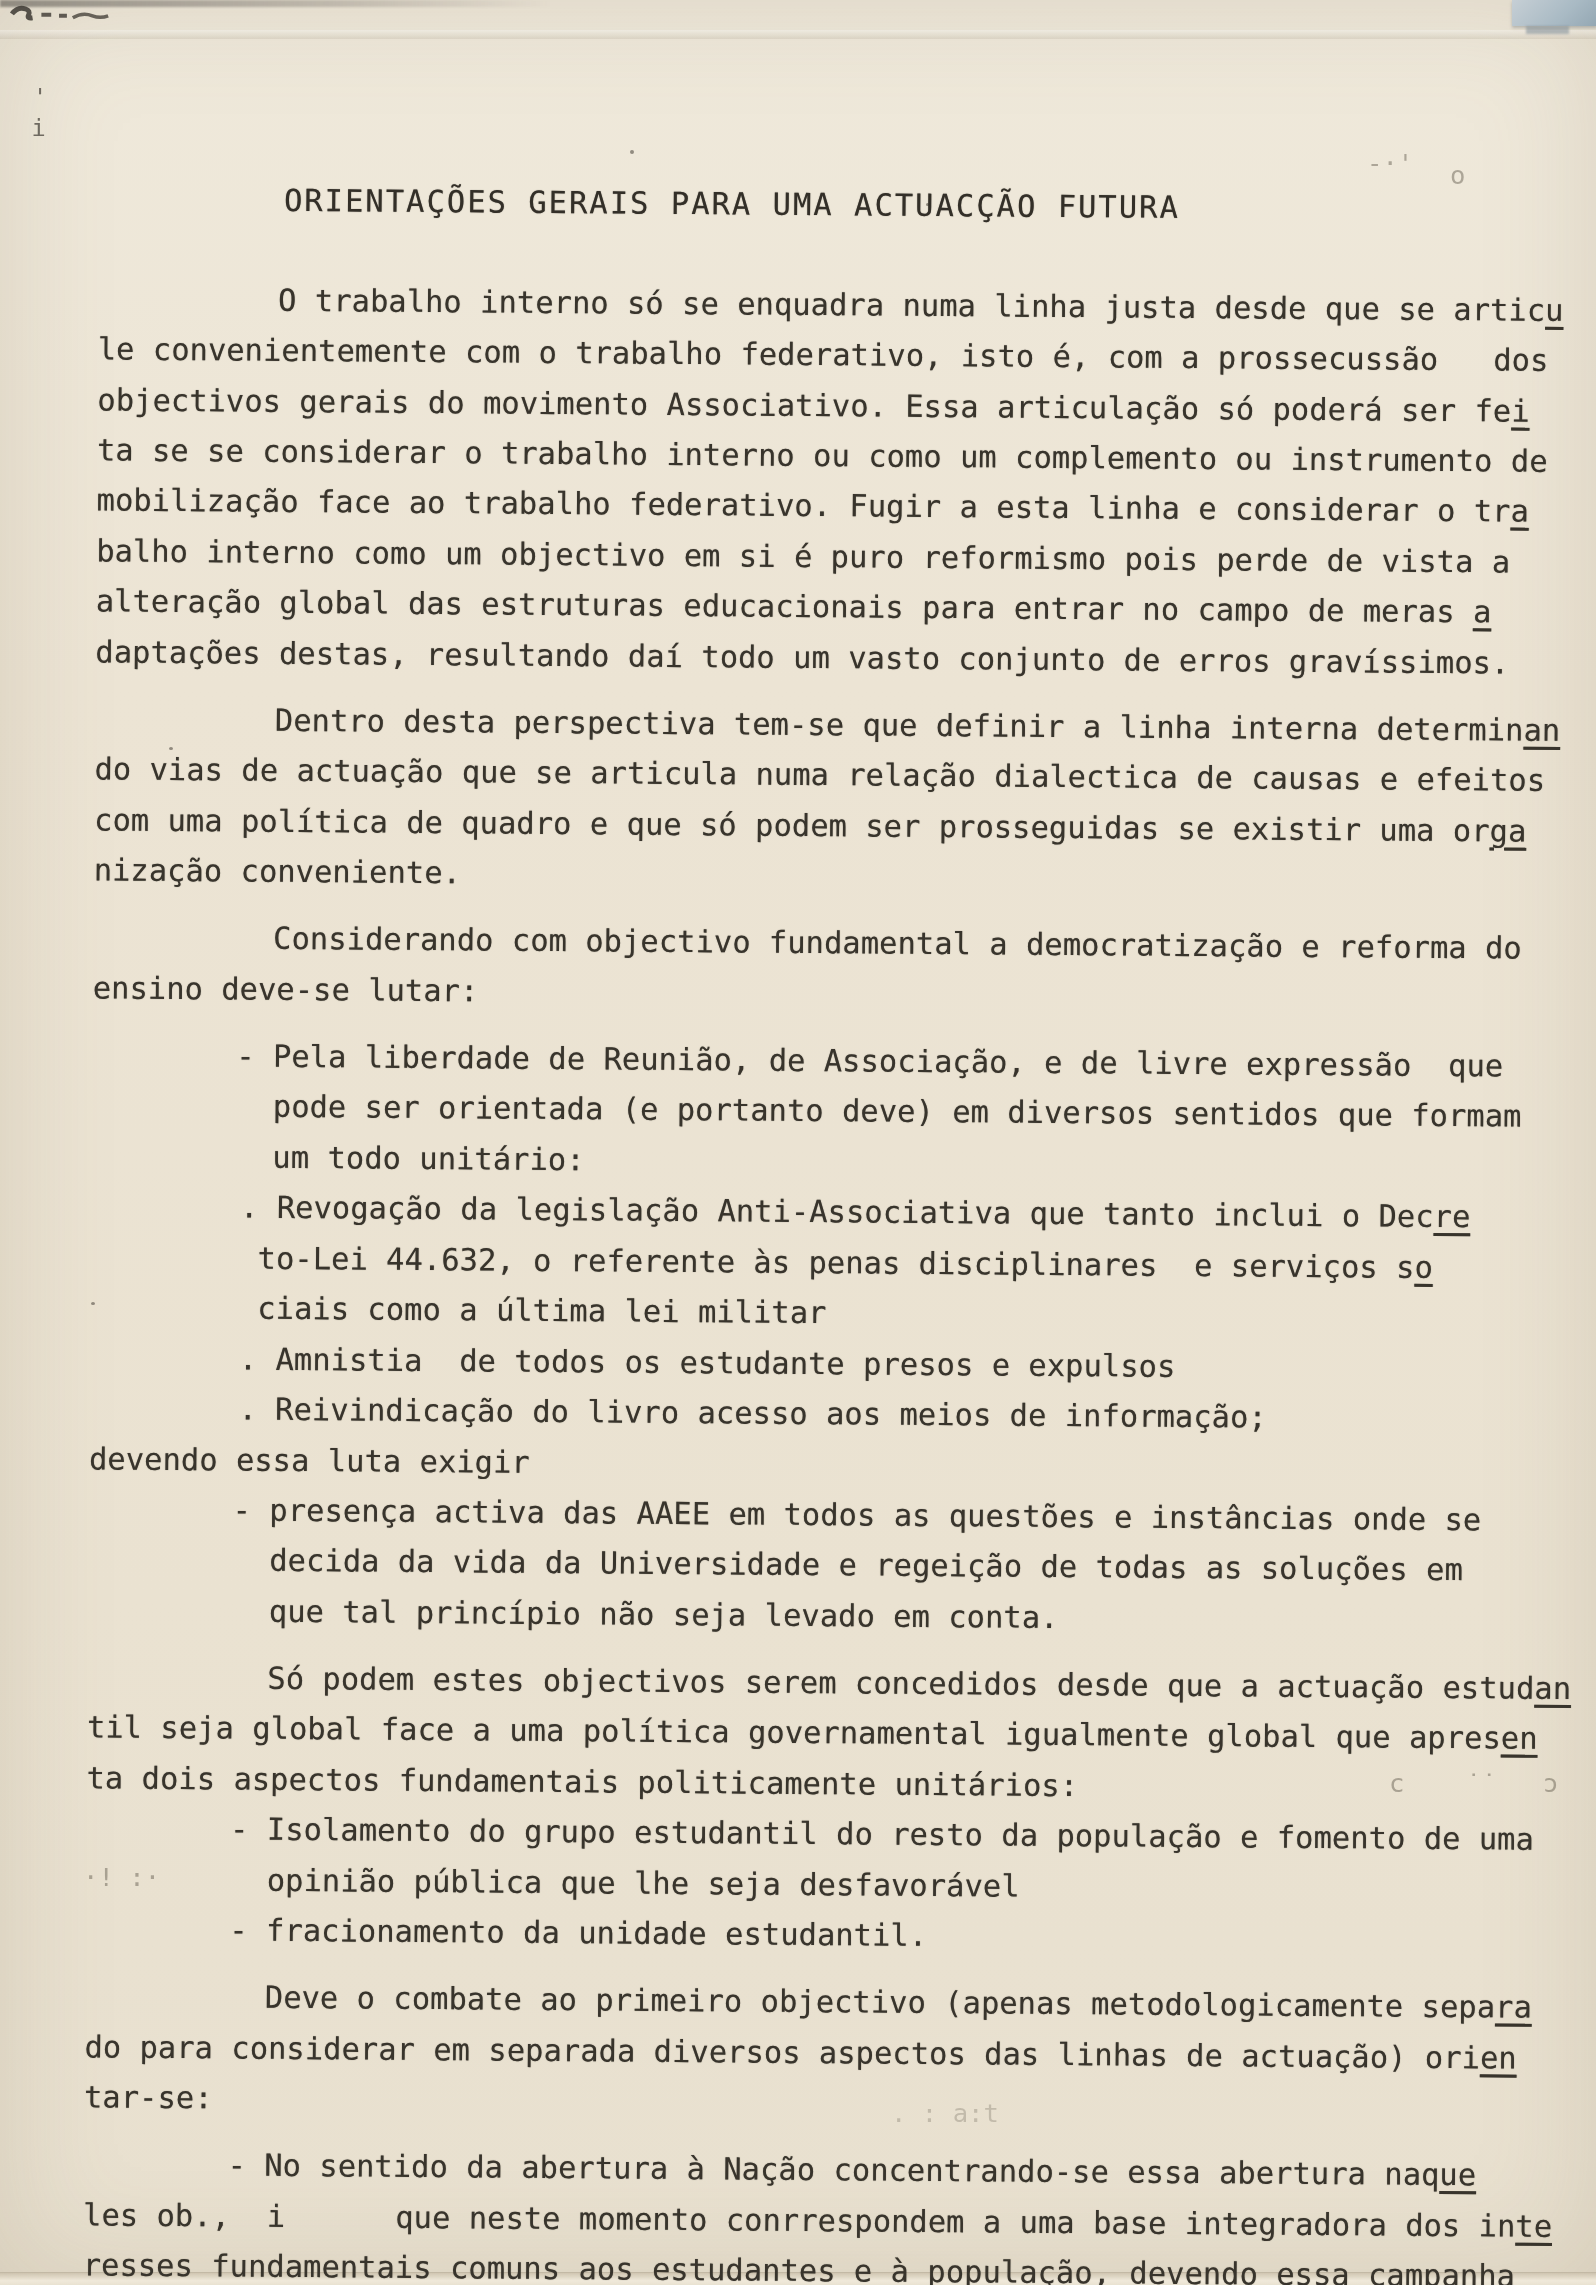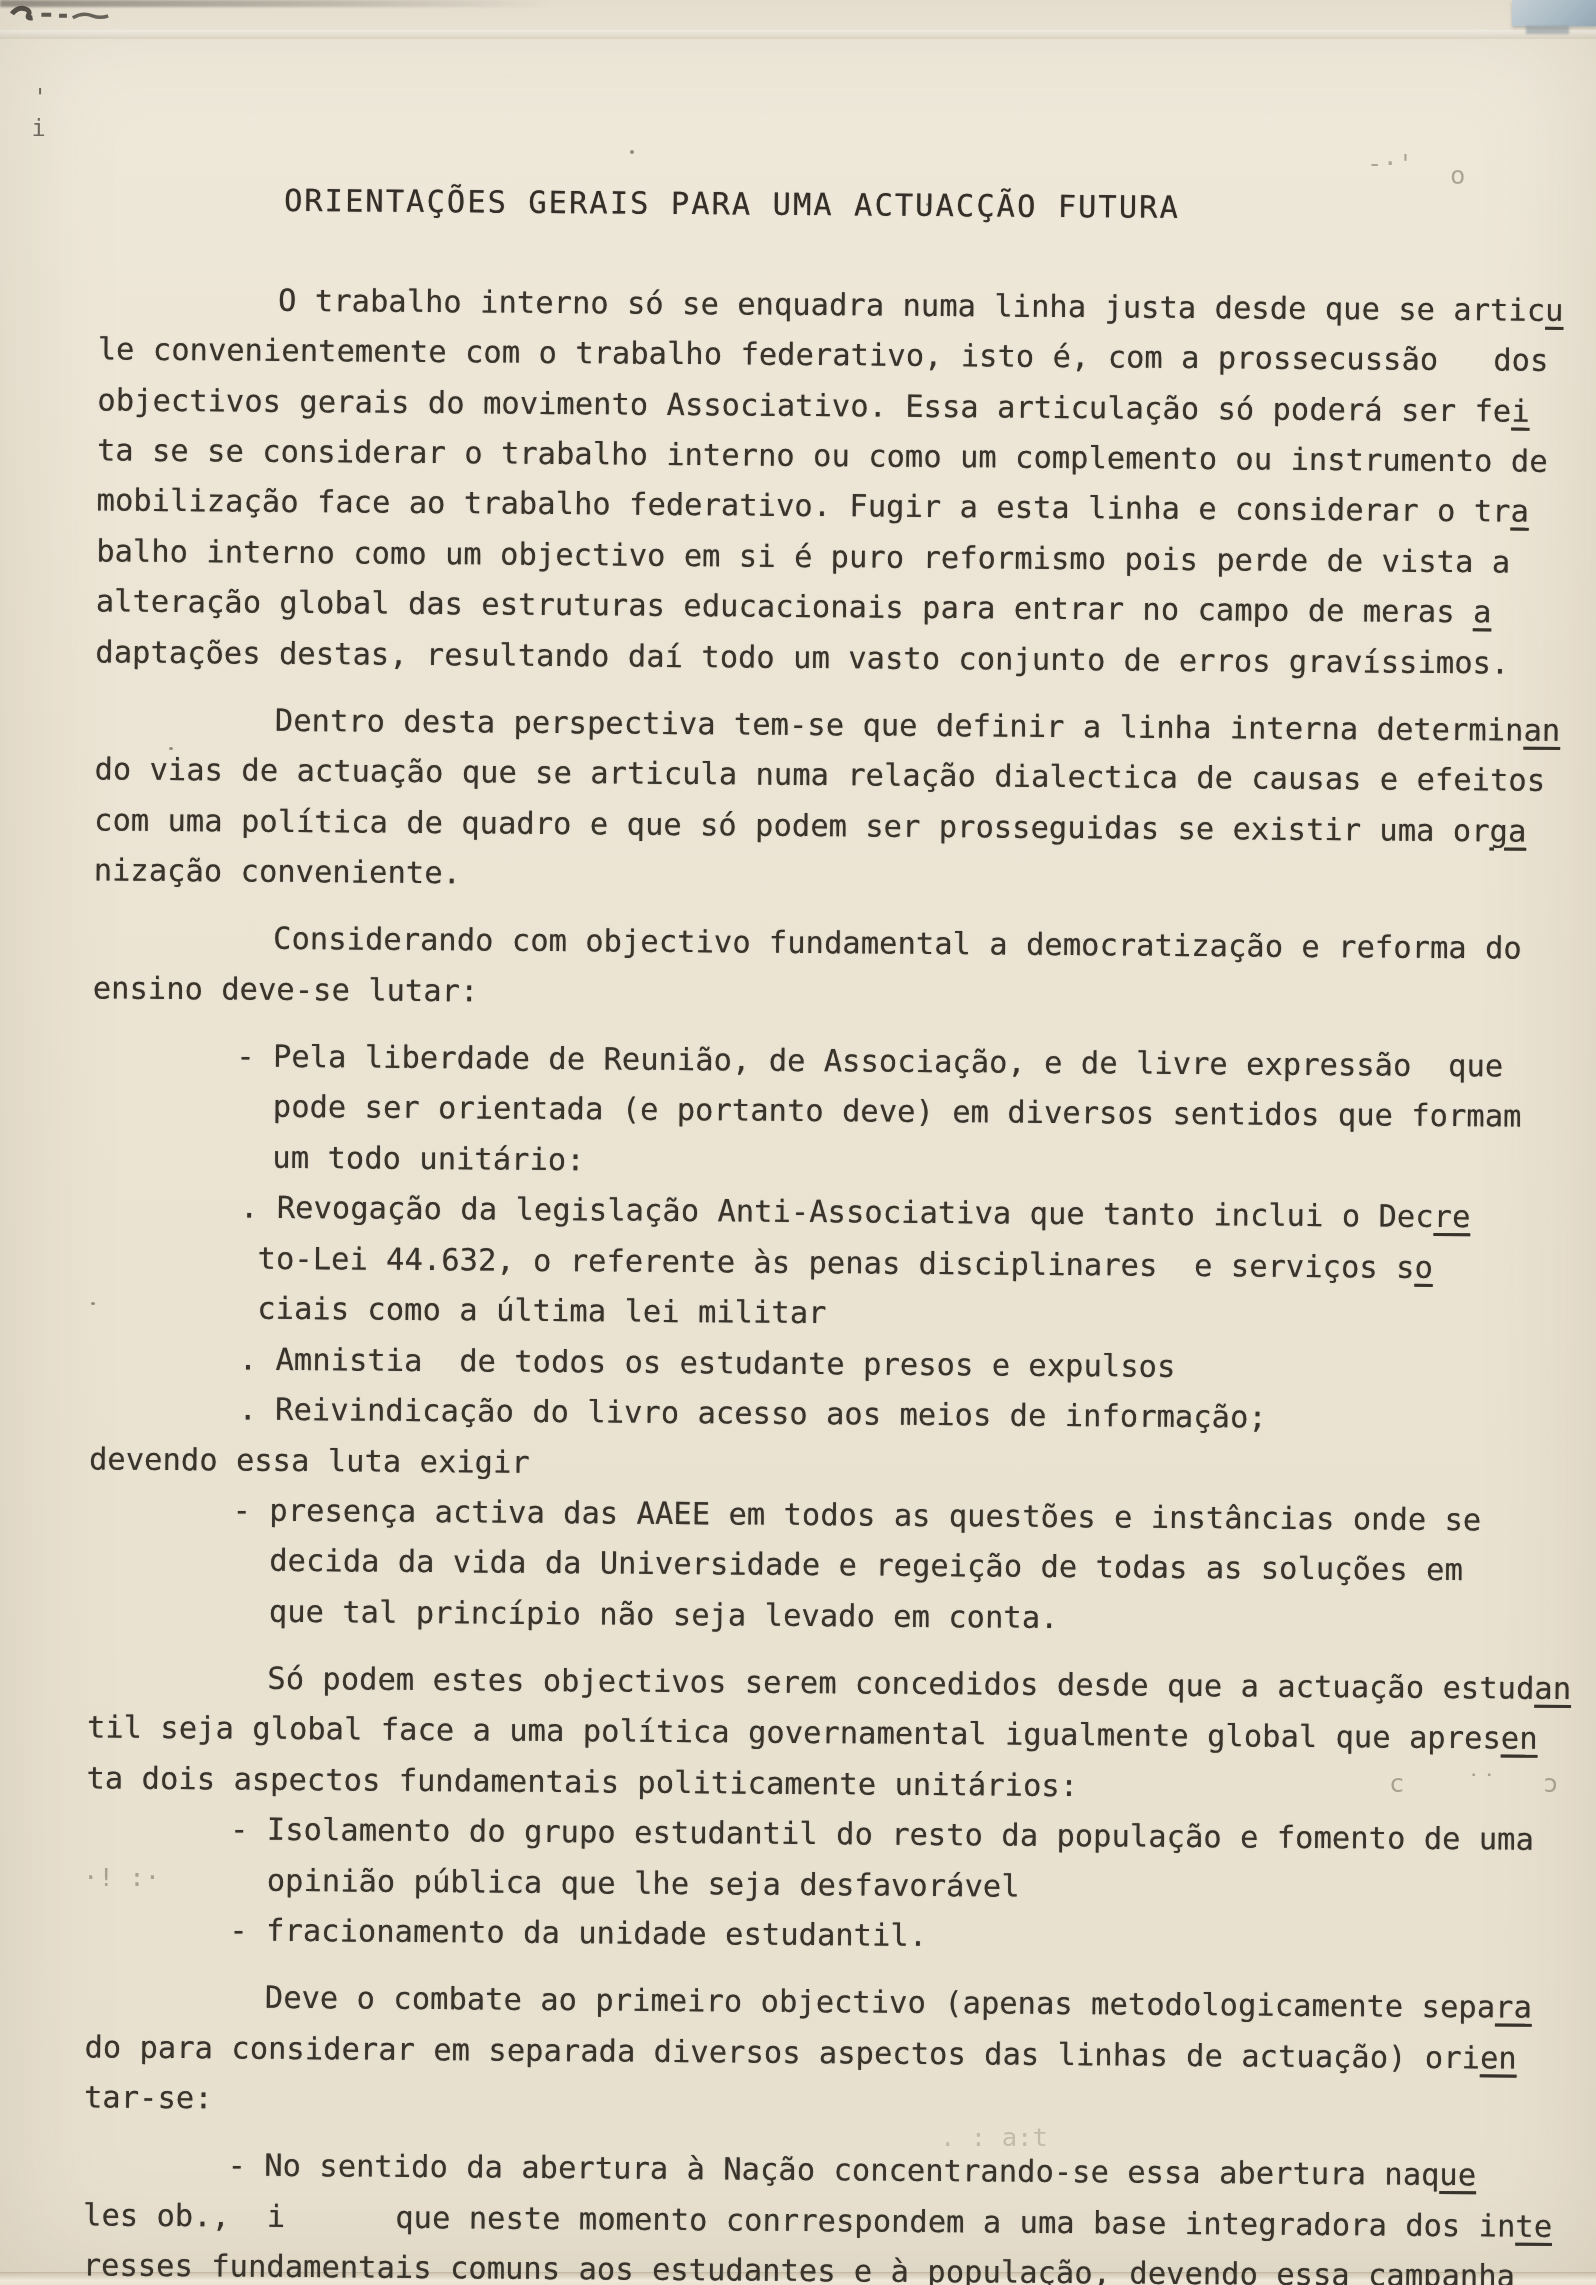--- a/index.html
+++ b/index.html
@@ -63,21 +63,21 @@
   <svg class="pen-mark" viewBox="0 0 110 30">
     <path d="M4 12 q6 -8 14 -5 q5 2 3 6 q-2 4 4 3" stroke="#3c3832" stroke-width="5" fill="none" opacity=".85"></path>
     <path d="M34 13 h10 M52 14 h8" stroke="#3c3832" stroke-width="4" fill="none" opacity=".8"></path>
     <path d="M66 16 q10 -6 20 -2 q8 3 16 0" stroke="#3c3832" stroke-width="3.5" fill="none" opacity=".75"></path>
   </svg>
   <div class="left-edge-mark" style="left:33px;top:83px;">'</div>
   <div class="left-edge-mark" style="left:31.5px;top:114px;">i</div>
   <div class="faint" style="left:1367px;top:148px;">-·'</div>
   <div class="faint" style="left:1450px;top:160px;">o</div>
   <div class="faint" style="left:83px;top:1862px;">·! :·</div>
-  <div class="faint" style="left:940px;top:2098px;opacity:.6;margin-top:24px;">. : a:t</div>
+  <div class="faint" style="left:891px;top:2098px;opacity:.6;">. : a:t</div>
   <div class="faint" style="left:1389px;top:1768px;">c    ˙˙   ɔ</div>
   <div class="speck" style="left:630px;top:150px;width:3.9px;height:3.9px;"></div>
   <div class="speck" style="left:926px;top:203px;width:3px;height:3px;"></div>
   <div class="speck" style="left:414px;top:347px;width:3px;height:3px;"></div>
   <div class="speck" style="left:169px;top:747px;width:3.9px;height:3px;"></div>
   <div class="speck" style="left:91px;top:1302px;width:3.9px;height:3px;"></div>
   <div class="bottom-strip"></div>
 
   <div class="doc">
     <div class="title">ORIENTAÇÕES GERAIS PARA UMA ACTUACÇÃO FUTURA</div>

